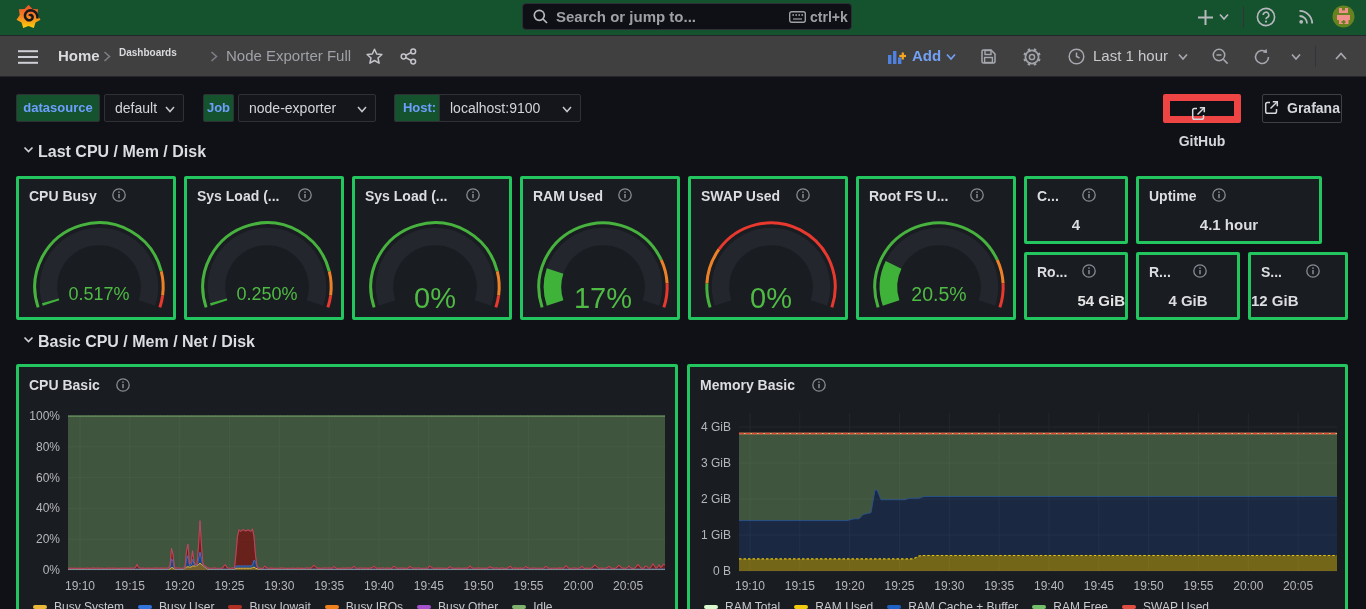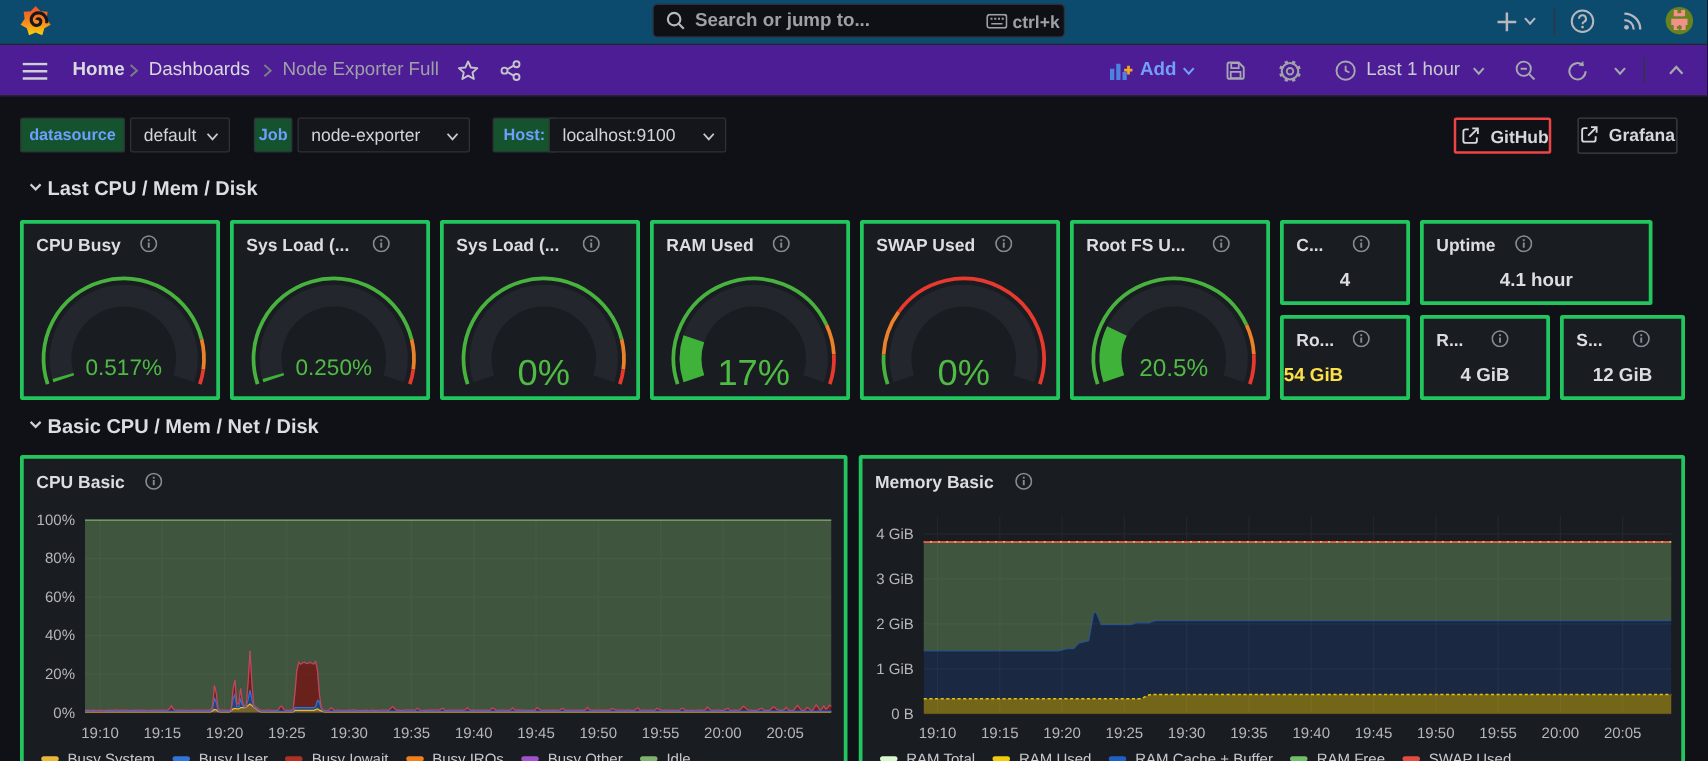--- a/index.html
+++ b/index.html
@@ -7,21 +7,21 @@
 .panel{position:absolute;background:#191c21;border:3px solid #22c55e;border-radius:2px}
 .ptitle{position:absolute;top:9px;left:10px;font-size:14px;font-weight:700;color:#dcdce3;letter-spacing:0}
 .legend{position:absolute;left:14px;top:233px;font-size:12px;color:#c8c9ce;white-space:nowrap}
 .litem{margin-right:14px}
 .sw{display:inline-block;width:14px;height:4px;border-radius:2px;vertical-align:middle;margin-right:7px;position:relative;top:-1px}
 .vlabel{position:absolute;height:28px;line-height:26px;border:1px solid #2f3136;background:#14532d;
 border-radius:2px;color:#6e9fff;font-size:13px;font-weight:700;text-align:center}
 .vdd{position:absolute;height:28px;line-height:26px;border:1px solid #2f3136;background:#15161b;
 border-radius:2px;color:#d3d4da;font-size:14px;padding-left:10px}
 </style></head><body>
-<div class="abs" style="left:0;top:0;width:1366px;height:36px;background:#0c4a6e;border-bottom:1px solid #25262c">
+<div class="abs" style="left:0;top:0;width:1366px;height:36px;background:#14532d;border-bottom:1px solid #25262c">
     <svg class="abs" style="left:16px;top:4px" width="25" height="26" viewBox="0 0 24 26">
       <defs>
         <linearGradient id="glog" x1="0" y1="0" x2="0" y2="1">
           <stop offset="0" stop-color="#f04e27"></stop>
           <stop offset="0.5" stop-color="#f58220"></stop>
           <stop offset="1" stop-color="#fccf0a"></stop>
         </linearGradient>
       </defs>
       <polygon points="12.0,0.7 15.9,4.9 21.6,5.3 20.8,11.0 24.0,15.7 19.0,18.6 17.3,24.1 12.0,22.0 6.7,24.1 5.0,18.6 0.0,15.7 3.2,11.0 2.4,5.3 8.1,4.9" fill="url(#glog)"></polygon>
       <polyline points="13.0,11.9 13.1,11.6 13.3,11.3 13.7,11.1 14.1,11.0 14.5,11.1 15.0,11.2 15.4,11.6 15.8,12.0 16.1,12.6 16.1,13.3 16.0,14.0 15.7,14.8 15.2,15.4 14.4,15.9 13.6,16.2 12.6,16.3 11.6,16.2 10.6,15.7 9.8,15.0 9.1,14.1 8.6,12.9 8.5,11.7 8.6,10.4 9.2,9.1 10.0,8.0 11.1,7.1 12.5,6.5 14.0,6.3 15.6,6.4 17.2,7.0 18.6,7.9 19.7,9.2 20.5,10.8 20.9,12.6 20.9,14.5" fill="none" stroke="#16171c" stroke-width="2.5"></polyline>
@@ -67,33 +67,33 @@
 <rect x="7" y="3" width="3" height="5"></rect>
         <rect x="13" y="3" width="3" height="5"></rect>
         <rect x="9" y="5.5" width="5" height="2.5"></rect>
 <rect x="5" y="10" width="13" height="5"></rect>
         <rect x="7" y="15" width="4" height="4"></rect>
         <rect x="12.5" y="15" width="4" height="4"></rect>
 <rect x="9.5" y="16" width="4" height="2" fill="#66831f"></rect>
       </g>
     </svg>
   </div>
-<div class="abs" style="left:0;top:36px;width:1366px;height:41px;background:#4c1d95;border-bottom:1px solid #25262c">
+<div class="abs" style="left:0;top:36px;width:1366px;height:41px;background:#404040;border-bottom:1px solid #25262c">
     <svg style="position:absolute;left:18px;top:14px" width="20" height="14" viewBox="0 0 20 14">
       <g stroke="#cfd0d6" stroke-width="2">
         <line x1="0" y1="1.2" x2="20" y2="1.2"></line>
         <line x1="0" y1="7" x2="20" y2="7"></line>
         <line x1="0" y1="12.8" x2="20" y2="12.8"></line>
       </g>
     </svg>
     <div class="abs" style="left:58px;top:11px;font-size:15px;font-weight:700;color:#d9dade">Home</div>
     <svg style="position:absolute;left:103px;top:15px" width="8" height="11" viewBox="0 0 8 11">
       <path d="M1.5 1 L6.5 5.5 L1.5 10" fill="none" stroke="#7b7e86" stroke-width="1.6"></path>
     </svg>
-    <div class="abs" style="left:119px;top:11px;font-size:15px;font-weight:400;color:#d9dade">Dashboards</div>
+    <div class="abs" style="left:119px;top:11px;font-size:10px;font-weight:700;color:#d9dade">Dashboards</div>
     <svg style="position:absolute;left:210px;top:15px" width="8" height="11" viewBox="0 0 8 11">
       <path d="M1.5 1 L6.5 5.5 L1.5 10" fill="none" stroke="#7b7e86" stroke-width="1.6"></path>
     </svg>
     <div class="abs" style="left:226px;top:11px;font-size:15px;color:#9fa1a8">Node Exporter Full</div>
     <svg style="position:absolute;left:366px;top:12px" width="17" height="17" viewBox="0 0 17 17">
       <path d="M8.5 1.2 L10.7 6 L15.9 6.5 L12 10 L13.1 15.2 L8.5 12.5 L3.9 15.2 L5 10 L1.1 6.5 L6.3 6 Z" fill="none" stroke="#c4c5cb" stroke-width="1.5" stroke-linejoin="round"></path>
     </svg>
     <svg style="position:absolute;left:400px;top:12px" width="17" height="17" viewBox="0 0 17 17">
       <g fill="none" stroke="#c4c5cb" stroke-width="1.5">
         <circle cx="13.2" cy="3.4" r="2.4"></circle>
@@ -165,21 +165,21 @@
       <path d="M1 1 L5 5.5 L9 1" fill="none" stroke="#c7c8cd" stroke-width="1.5"></path>
     </svg></div>
 <div class="vlabel" style="left:203px;top:94px;width:31px">Job</div>
 <div class="vdd" style="left:238px;top:94px;width:138px">node-exporter<svg style="position:absolute;right:8px;top:11px" width="10" height="7" viewBox="0 0 10 7">
       <path d="M1 1 L5 5.5 L9 1" fill="none" stroke="#c7c8cd" stroke-width="1.5"></path>
     </svg></div>
 <div class="vlabel" style="left:394px;top:94px;width:51px">Host:</div>
 <div class="vdd" style="left:439px;top:94px;width:142px">localhost:9100<svg style="position:absolute;right:8px;top:11px" width="10" height="7" viewBox="0 0 10 7">
       <path d="M1 1 L5 5.5 L9 1" fill="none" stroke="#c7c8cd" stroke-width="1.5"></path>
     </svg></div>
-<div class="abs" style="left:1163px;top:94px;width:78px;height:29px;border:2px solid #ef4444;border-radius:2px;text-align:right;line-height:27px;font-size:14px;font-weight:700;color:#d6d7dc"><svg style="position:relative;top:2px;margin-right:8px" width="15" height="15" viewBox="0 0 15 15">
+<div class="abs" style="left:1163px;top:94px;width:78px;height:29px;border:7px solid #ef4444;border-radius:2px;text-align:center;line-height:27px;font-size:14px;font-weight:700;color:#d6d7dc"><svg style="position:relative;top:2px;margin-right:8px" width="15" height="15" viewBox="0 0 15 15">
       <path d="M6 2.5 H3.5 A1.8 1.8 0 0 0 1.7 4.3 V11.5 A1.8 1.8 0 0 0 3.5 13.3 H10.7 A1.8 1.8 0 0 0 12.5 11.5 V9" fill="none" stroke="#d6d7dc" stroke-width="1.5"></path>
       <line x1="6.5" y1="8.5" x2="13" y2="2" stroke="#d6d7dc" stroke-width="1.5"></line>
       <path d="M8.8 1.7 H13.3 V6.2" fill="none" stroke="#d6d7dc" stroke-width="1.5"></path>
     </svg>GitHub</div>
 <div class="abs" style="left:1262px;top:94px;width:80px;height:29px;border:1px solid #3e4046;border-radius:2px;text-align:center;line-height:27px;font-size:14px;font-weight:700;color:#d6d7dc"><svg style="position:relative;top:2px;margin-right:8px" width="15" height="15" viewBox="0 0 15 15">
       <path d="M6 2.5 H3.5 A1.8 1.8 0 0 0 1.7 4.3 V11.5 A1.8 1.8 0 0 0 3.5 13.3 H10.7 A1.8 1.8 0 0 0 12.5 11.5 V9" fill="none" stroke="#d6d7dc" stroke-width="1.5"></path>
       <line x1="6.5" y1="8.5" x2="13" y2="2" stroke="#d6d7dc" stroke-width="1.5"></line>
       <path d="M8.8 1.7 H13.3 V6.2" fill="none" stroke="#d6d7dc" stroke-width="1.5"></path>
     </svg>Grafana</div>
 <svg style="position:absolute;left:23px;top:146px" width="11" height="8" viewBox="0 0 11 8">
@@ -298,39 +298,39 @@
     </svg>
     <div style="position:absolute;left:0;top:26px;width:100%;height:40px;line-height:40px;text-align:center;font-size:15px;font-weight:700;color:#dcdce3">4.1 hour</div>
   </div>
 <div class="panel" style="left:1024px;top:252px;width:104px;height:68px">
     <div class="ptitle">Ro...</div>
     <svg style="position:absolute;left:55px;top:9px" width="14" height="14" viewBox="0 0 14 14">
       <circle cx="7" cy="7" r="6.2" fill="none" stroke="#878b93" stroke-width="1.3"></circle>
       <rect x="6.25" y="6" width="1.5" height="4.2" fill="#878b93"></rect>
       <rect x="6.25" y="3.4" width="1.5" height="1.5" fill="#878b93"></rect>
     </svg>
-    <div style="position:absolute;left:0;top:26px;width:100%;height:40px;line-height:40px;text-align:left;font-size:15px;font-weight:700;color:#fde047">54 GiB</div>
+    <div style="position:absolute;left:0;top:26px;width:100%;height:40px;line-height:40px;text-align:right;font-size:15px;font-weight:700;color:#e5e5e5">54 GiB</div>
   </div>
 <div class="panel" style="left:1136px;top:252px;width:104px;height:68px">
     <div class="ptitle">R...</div>
     <svg style="position:absolute;left:54px;top:9px" width="14" height="14" viewBox="0 0 14 14">
       <circle cx="7" cy="7" r="6.2" fill="none" stroke="#878b93" stroke-width="1.3"></circle>
       <rect x="6.25" y="6" width="1.5" height="4.2" fill="#878b93"></rect>
       <rect x="6.25" y="3.4" width="1.5" height="1.5" fill="#878b93"></rect>
     </svg>
     <div style="position:absolute;left:0;top:26px;width:100%;height:40px;line-height:40px;text-align:center;font-size:15px;font-weight:700;color:#dcdce3">4 GiB</div>
   </div>
 <div class="panel" style="left:1248px;top:252px;width:100px;height:68px">
     <div class="ptitle">S...</div>
     <svg style="position:absolute;left:55px;top:9px" width="14" height="14" viewBox="0 0 14 14">
       <circle cx="7" cy="7" r="6.2" fill="none" stroke="#878b93" stroke-width="1.3"></circle>
       <rect x="6.25" y="6" width="1.5" height="4.2" fill="#878b93"></rect>
       <rect x="6.25" y="3.4" width="1.5" height="1.5" fill="#878b93"></rect>
     </svg>
-    <div style="position:absolute;left:0;top:26px;width:100%;height:40px;line-height:40px;text-align:center;font-size:15px;font-weight:700;color:#dcdce3">12 GiB</div>
+    <div style="position:absolute;left:0;top:26px;width:100%;height:40px;line-height:40px;font-size:15px;font-weight:700;color:#dcdce3">12 GiB</div>
   </div>
 <svg style="position:absolute;left:23px;top:336px" width="11" height="8" viewBox="0 0 11 8">
     <path d="M1.5 1.5 L5.5 5.5 L9.5 1.5" fill="none" stroke="#cfd0d6" stroke-width="1.7"></path>
   </svg>
 <div class="abs" style="left:38px;top:333px;font-size:16px;font-weight:700;color:#dcdce3">Basic CPU / Mem / Net / Disk</div>
 <div class="panel" style="left:16px;top:364px;width:662px;height:260px">
     <div class="ptitle" style="top:10px">CPU Basic</div>
     <svg style="position:absolute;left:97px;top:11px" width="14" height="14" viewBox="0 0 14 14">
       <circle cx="7" cy="7" r="6.2" fill="none" stroke="#878b93" stroke-width="1.3"></circle>
       <rect x="6.25" y="6" width="1.5" height="4.2" fill="#878b93"></rect>

